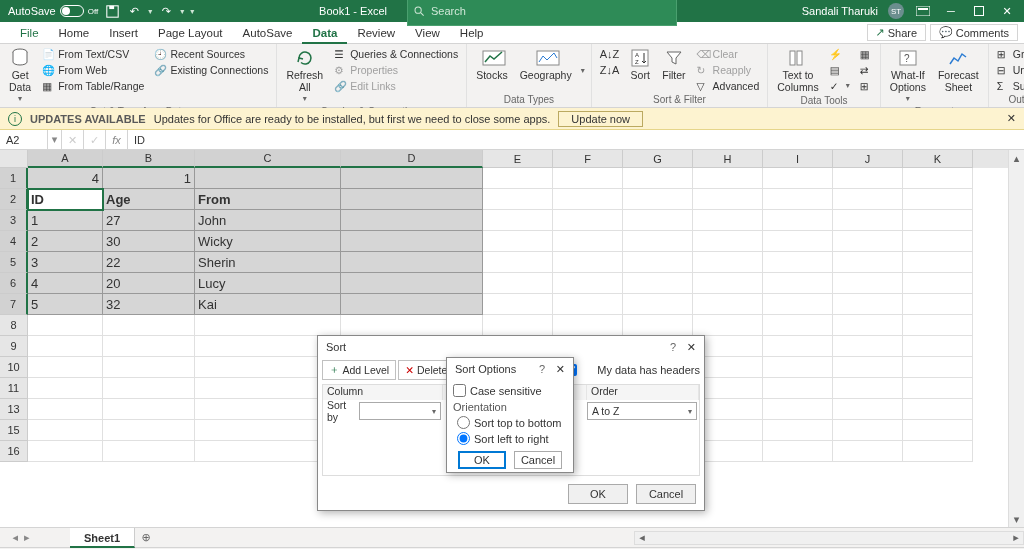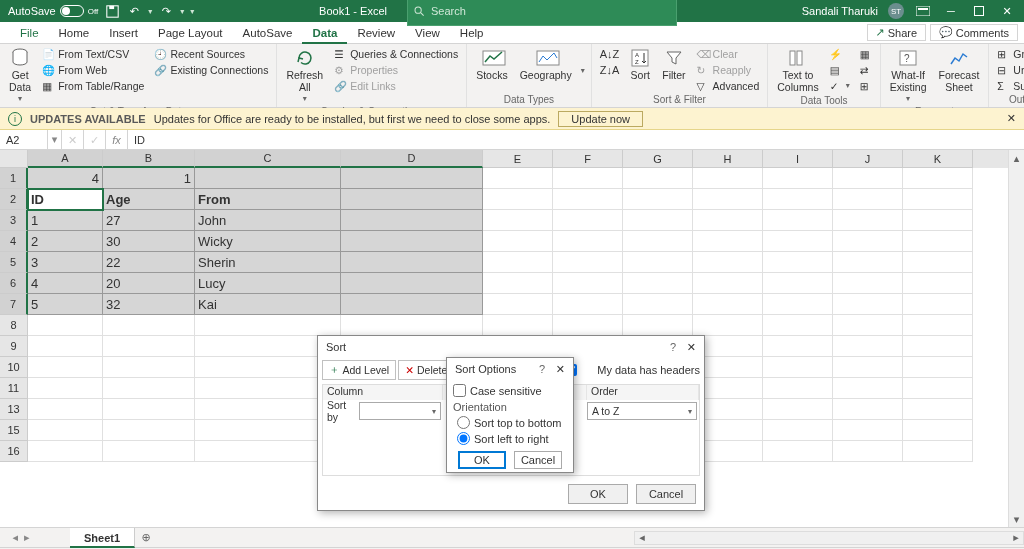--- a/index.html
+++ b/index.html
@@ -384,21 +384,21 @@
   <div class="ribbon-group">
     <div class="ribbon-content">
       <div class="rbtn-big">
         <span class="icon">
             <svg width="20" height="20" viewBox="0 0 20 20">
               <rect x="2" y="3" width="16" height="14" fill="#fff" stroke="#888"></rect>
               <text x="6" y="14" font-size="10" fill="#555">?</text>
             </svg>
           </span>
         <span style="white-space:pre">What-If
-Existing</span>
+Options</span>
           <span class="dd">▾</span>
       </div>
       <div class="rbtn-big">
         <span class="icon">
             <svg width="20" height="20" viewBox="0 0 20 20">
               <polyline points="2,16 6,10 10,13 14,6 18,9" fill="none" stroke="#2b7cd3" stroke-width="1.5"></polyline>
             </svg>
           </span>
         <span style="white-space:pre">Forecast
 Sheet</span>

